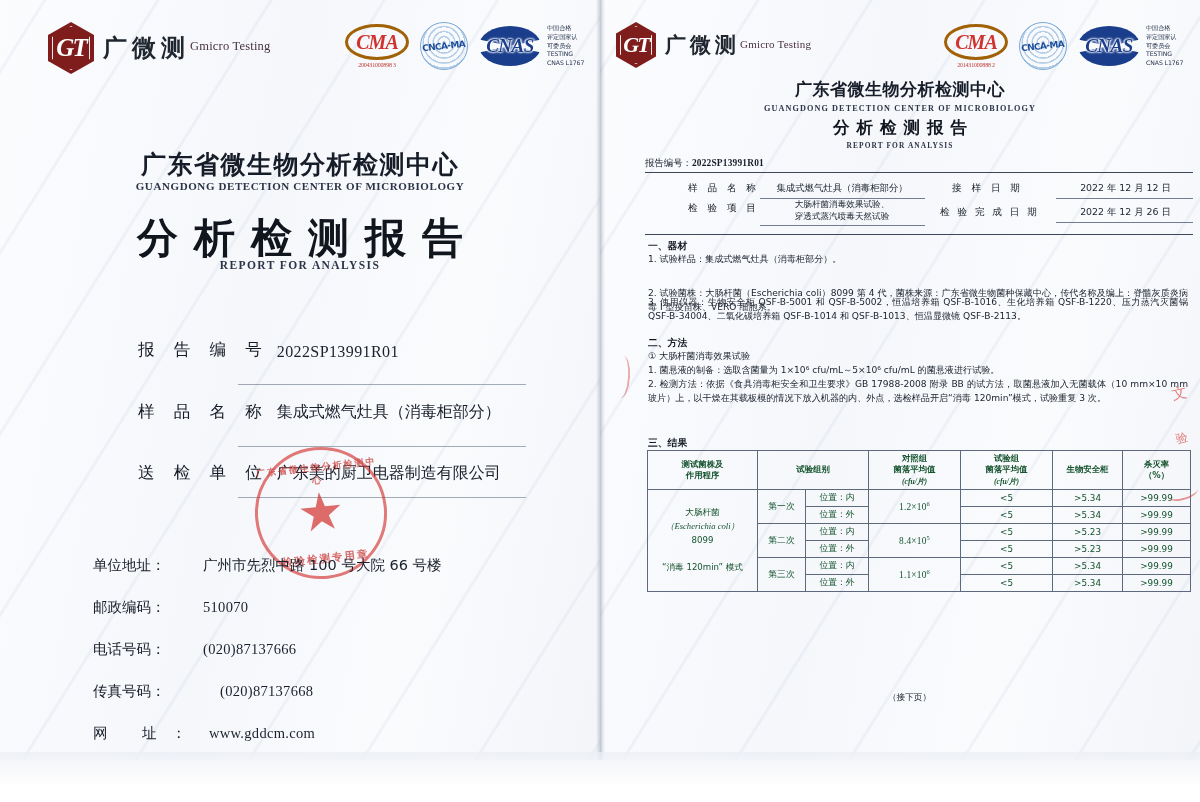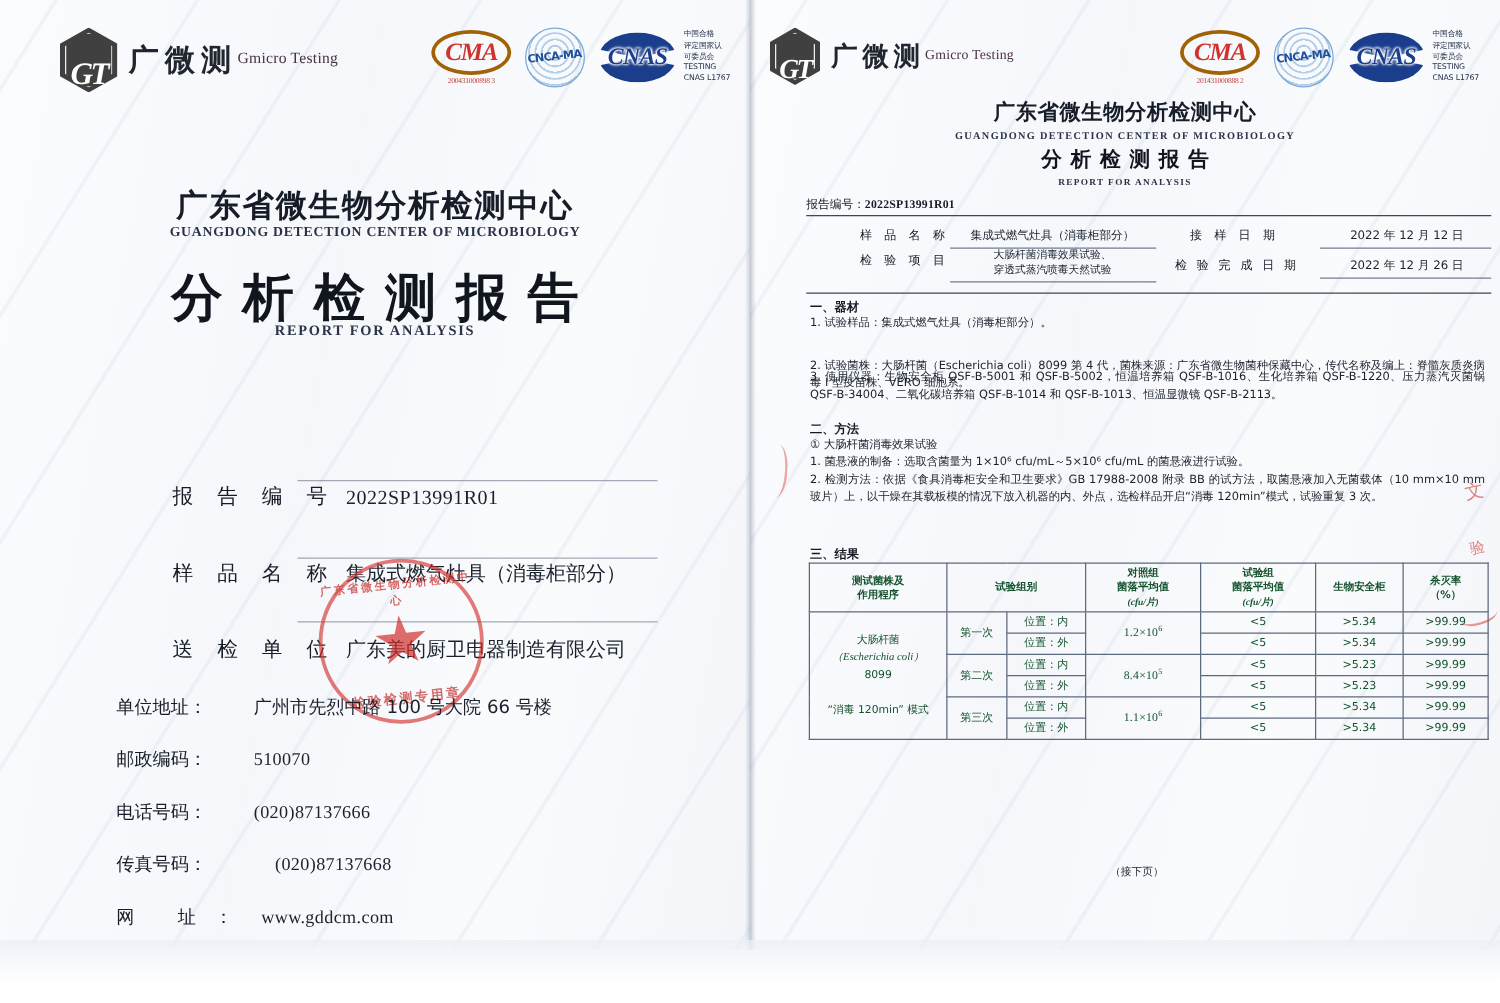--- a/index.html
+++ b/index.html
@@ -55,23 +55,23 @@
     left: 0; top: 752px;
     width: 1200px; height: 50px;
     background: linear-gradient(180deg, rgba(235,238,244,0.75) 0%, #ffffff 70%);
   }
 
   
   .gt-logo { position: absolute; display: flex; align-items: center; gap: 9px; }
   .hexmark {
     position: relative;
     width: 46px; height: 52px;
-    background: #404040;
+    background: #7f1d1d;
     clip-path: polygon(50% 0%, 100% 25%, 100% 75%, 50% 100%, 0% 75%, 0% 25%);
-    display: flex; align-items: flex-end; justify-content: center;
+    display: flex; align-items: center; justify-content: center;
   }
   .hexmark::after {
     content: "";
     position: absolute;
     left: 4px; top: 4px; right: 4px; bottom: 4px;
     border: 1.4px solid rgba(255,255,255,0.9);
     clip-path: polygon(50% 0%, 100% 25%, 100% 75%, 50% 100%, 0% 75%, 0% 25%);
   }
   .hexmark span {
     position: relative;
@@ -164,21 +164,21 @@
   .lp-title-en {
     position: absolute; width: 600px; text-align: center;
     font-size: 11.5px; letter-spacing: 1.4px; color: #2b3446;
     font-family: "Liberation Serif", serif; font-weight: bold;
   }
   .field {
     position: absolute; display: flex; align-items: flex-end;
   }
   .field-label {
     font-size: 16.5px; font-family: "DejaVu Sans", sans-serif;
-    color: #161c26; letter-spacing: 7px; white-space: nowrap; margin-top: 47px;
+    color: #161c26; letter-spacing: 7px; white-space: nowrap;
   }
   .field-value {
     font-size: 16px; font-family: "DejaVu Sans", sans-serif;
     color: #1a212c; white-space: nowrap; padding-left: 8px;
   }
   .field-value.mono {
     font-family: "Liberation Serif", serif; font-size: 16px; letter-spacing: .4px;
   }
   .rule {
     position: absolute; height: 1px;

